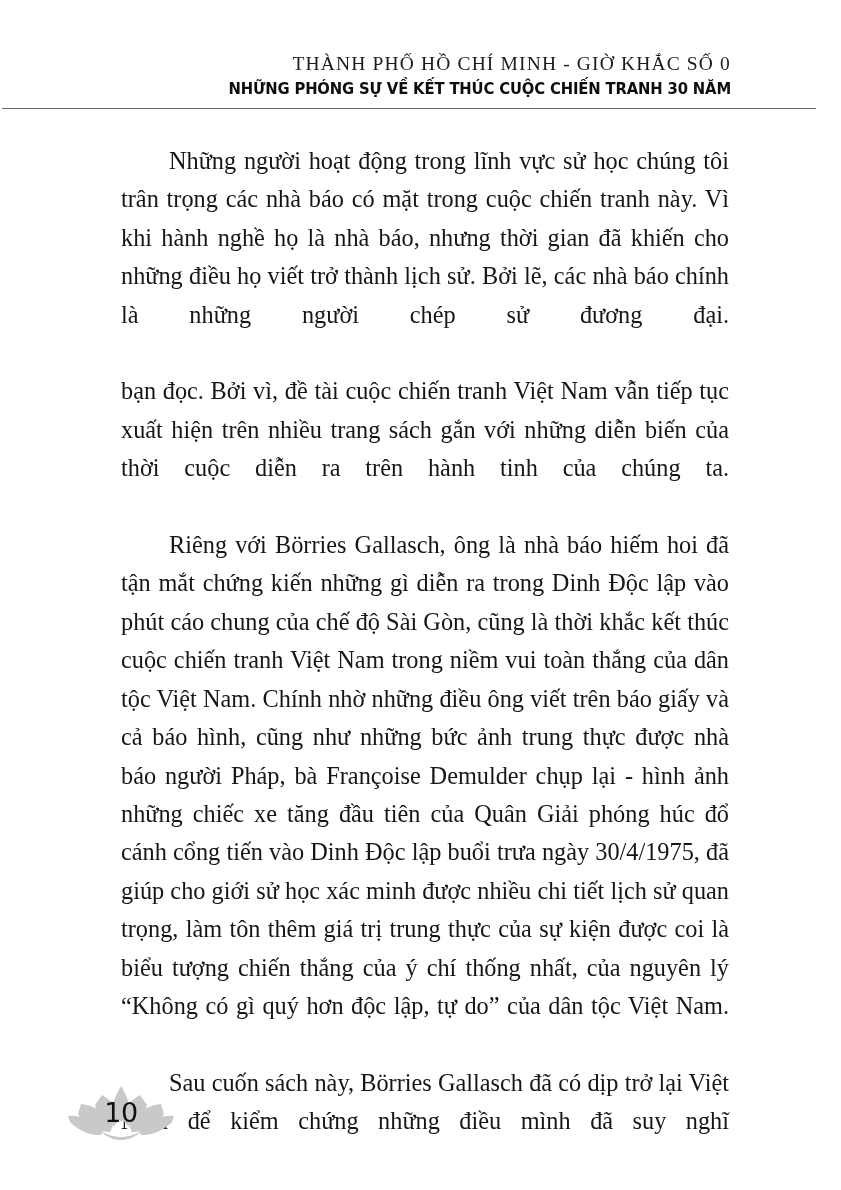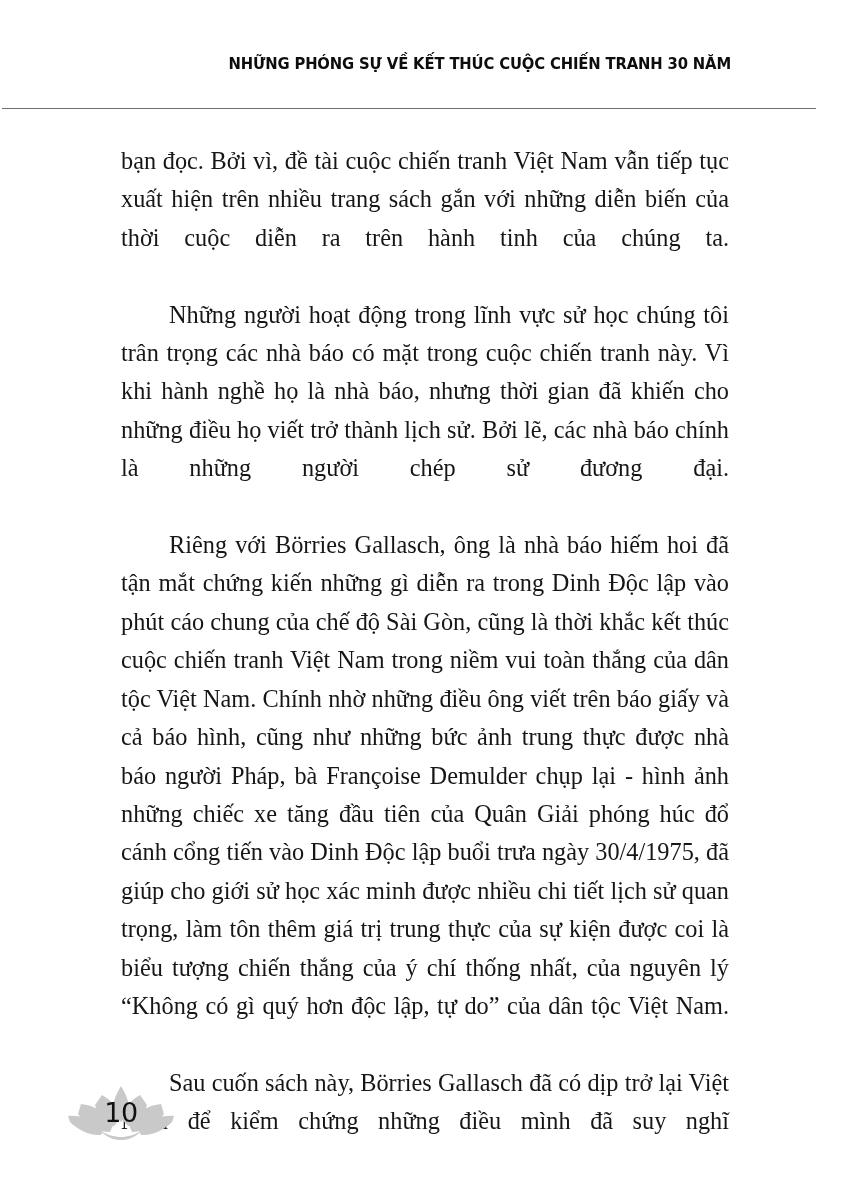--- a/index.html
+++ b/index.html
@@ -118,28 +118,29 @@
     padding-top: 2px;
     box-sizing: border-box;
   }
 </style>
 </head>
 <body>
 
 <div class="page">
 
   <div class="header">
+    <div class="header-line1">THÀNH PHỐ HỒ CHÍ MINH - GIỜ KHẮC SỐ 0</div>
     <div class="header-line2">NHỮNG PHÓNG SỰ VỀ KẾT THÚC CUỘC CHIẾN TRANH 30 NĂM</div>
   </div>
 
   <div class="header-rule"></div>
 
   <div class="body-text">
+    <p class="para indent">Những người hoạt động trong lĩnh vực sử học chúng tôi trân trọng các nhà báo có mặt trong cuộc chiến tranh này. Vì khi hành nghề họ là nhà báo, nhưng thời gian đã khiến cho những điều họ viết trở thành lịch sử. Bởi lẽ, các nhà báo chính là những người chép sử đương đại.</p>
     <p class="para">bạn đọc. Bởi vì, đề tài cuộc chiến tranh Việt Nam vẫn tiếp tục xuất hiện trên nhiều trang sách gắn với những diễn biến của thời cuộc diễn ra trên hành tinh của chúng ta.</p>
-    <p class="para indent">Những người hoạt động trong lĩnh vực sử học chúng tôi trân trọng các nhà báo có mặt trong cuộc chiến tranh này. Vì khi hành nghề họ là nhà báo, nhưng thời gian đã khiến cho những điều họ viết trở thành lịch sử. Bởi lẽ, các nhà báo chính là những người chép sử đương đại.</p>
     <p class="para indent">Riêng với Börries Gallasch, ông là nhà báo hiếm hoi đã tận mắt chứng kiến những gì diễn ra trong Dinh Độc lập vào phút cáo chung của chế độ Sài Gòn, cũng là thời khắc kết thúc cuộc chiến tranh Việt Nam trong niềm vui toàn thắng của dân tộc Việt Nam. Chính nhờ những điều ông viết trên báo giấy và cả báo hình, cũng như những bức ảnh trung thực được nhà báo người Pháp, bà Françoise Demulder chụp lại - hình ảnh những chiếc xe tăng đầu tiên của Quân Giải phóng húc đổ cánh cổng tiến vào Dinh Độc lập buổi trưa ngày 30/4/1975, đã giúp cho giới sử học xác minh được nhiều chi tiết lịch sử quan trọng, làm tôn thêm giá trị trung thực của sự kiện được coi là biểu tượng chiến thắng của ý chí thống nhất, của nguyên lý “Không có gì quý hơn độc lập, tự do” của dân tộc Việt Nam.</p>
     <p class="para indent">Sau cuốn sách này, Börries Gallasch đã có dịp trở lại Việt Nam để kiểm chứng những điều mình đã suy nghĩ</p>
   </div>
 
   <div class="folio">
     <div class="folio-lotus">
       <svg viewBox="0 0 110 58" width="110" height="58" aria-hidden="true">
         <g fill="#c9c9c9">
 
           <path d="M55 4 C61 14 64 22 63 32 L55 40 L47 32 C46 22 49 14 55 4 Z"></path>

